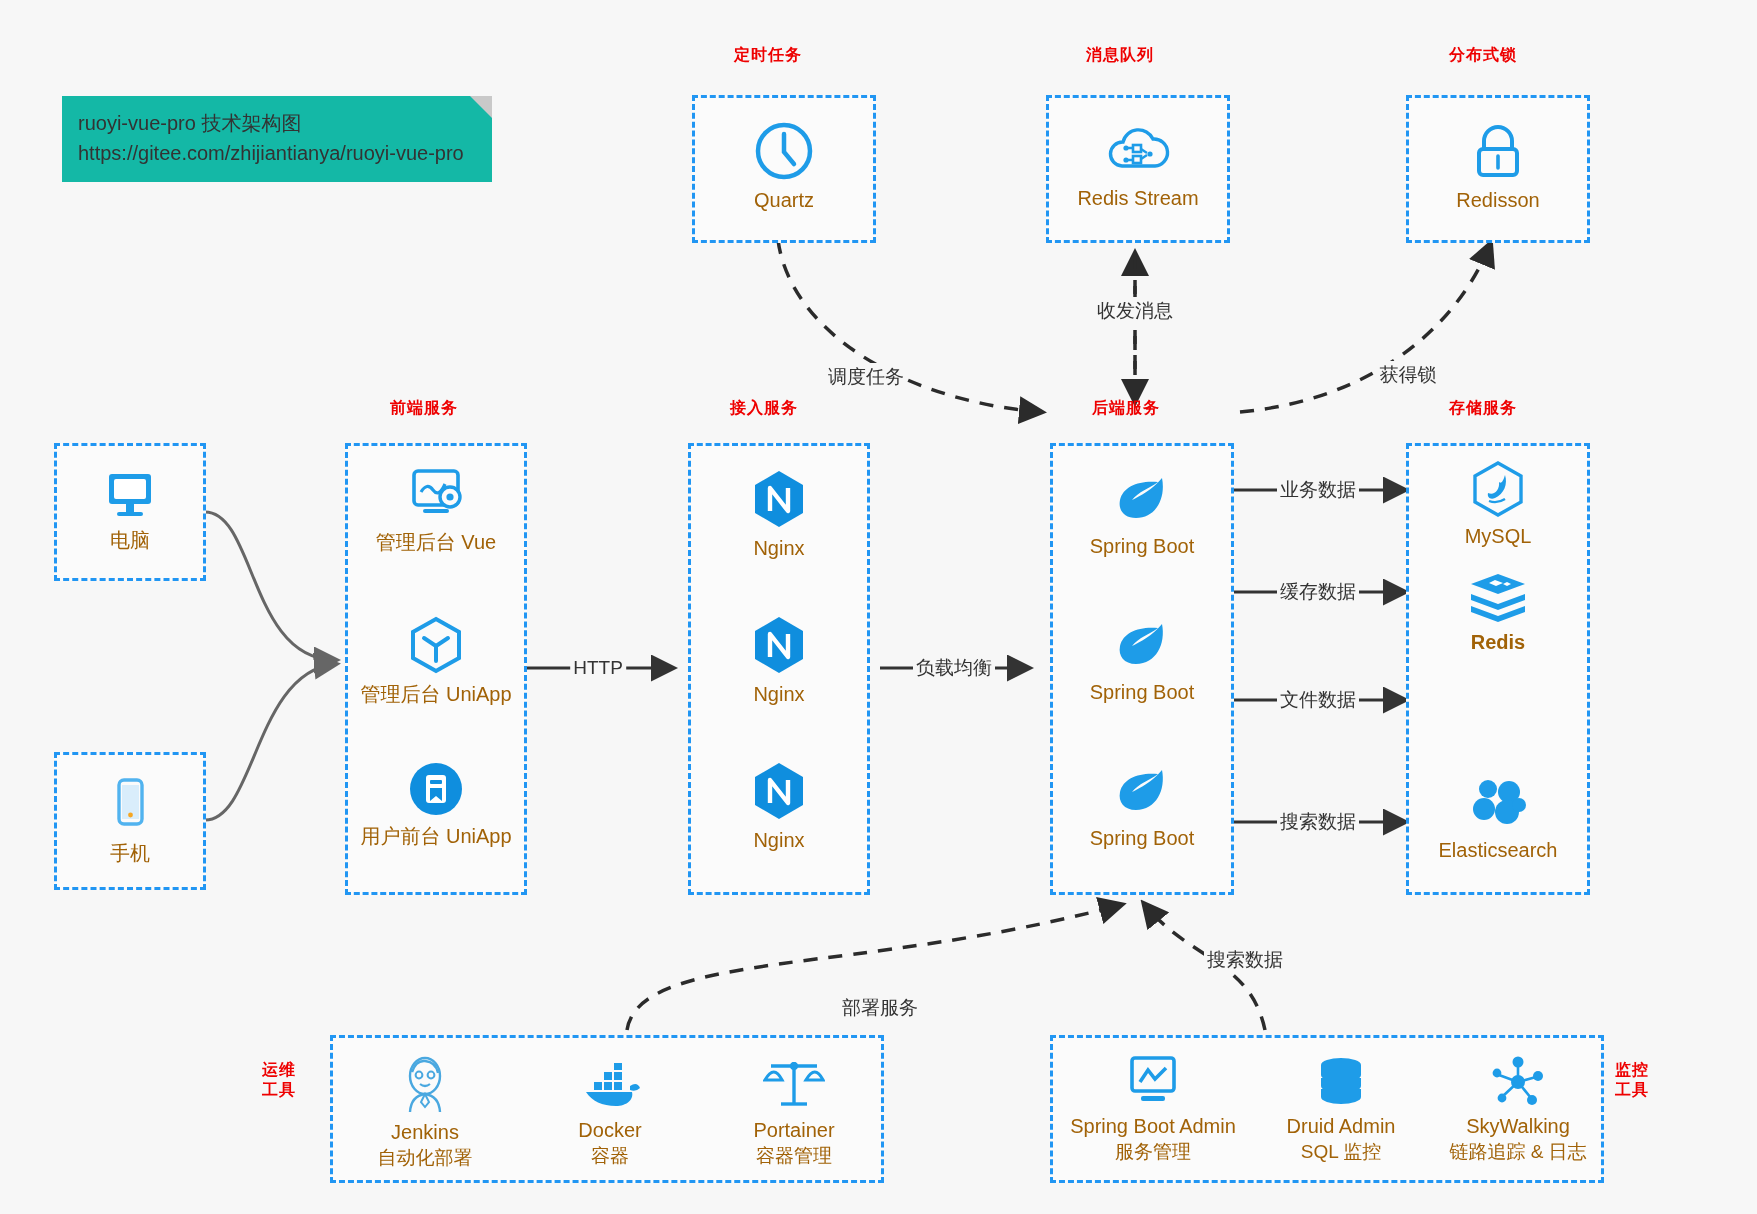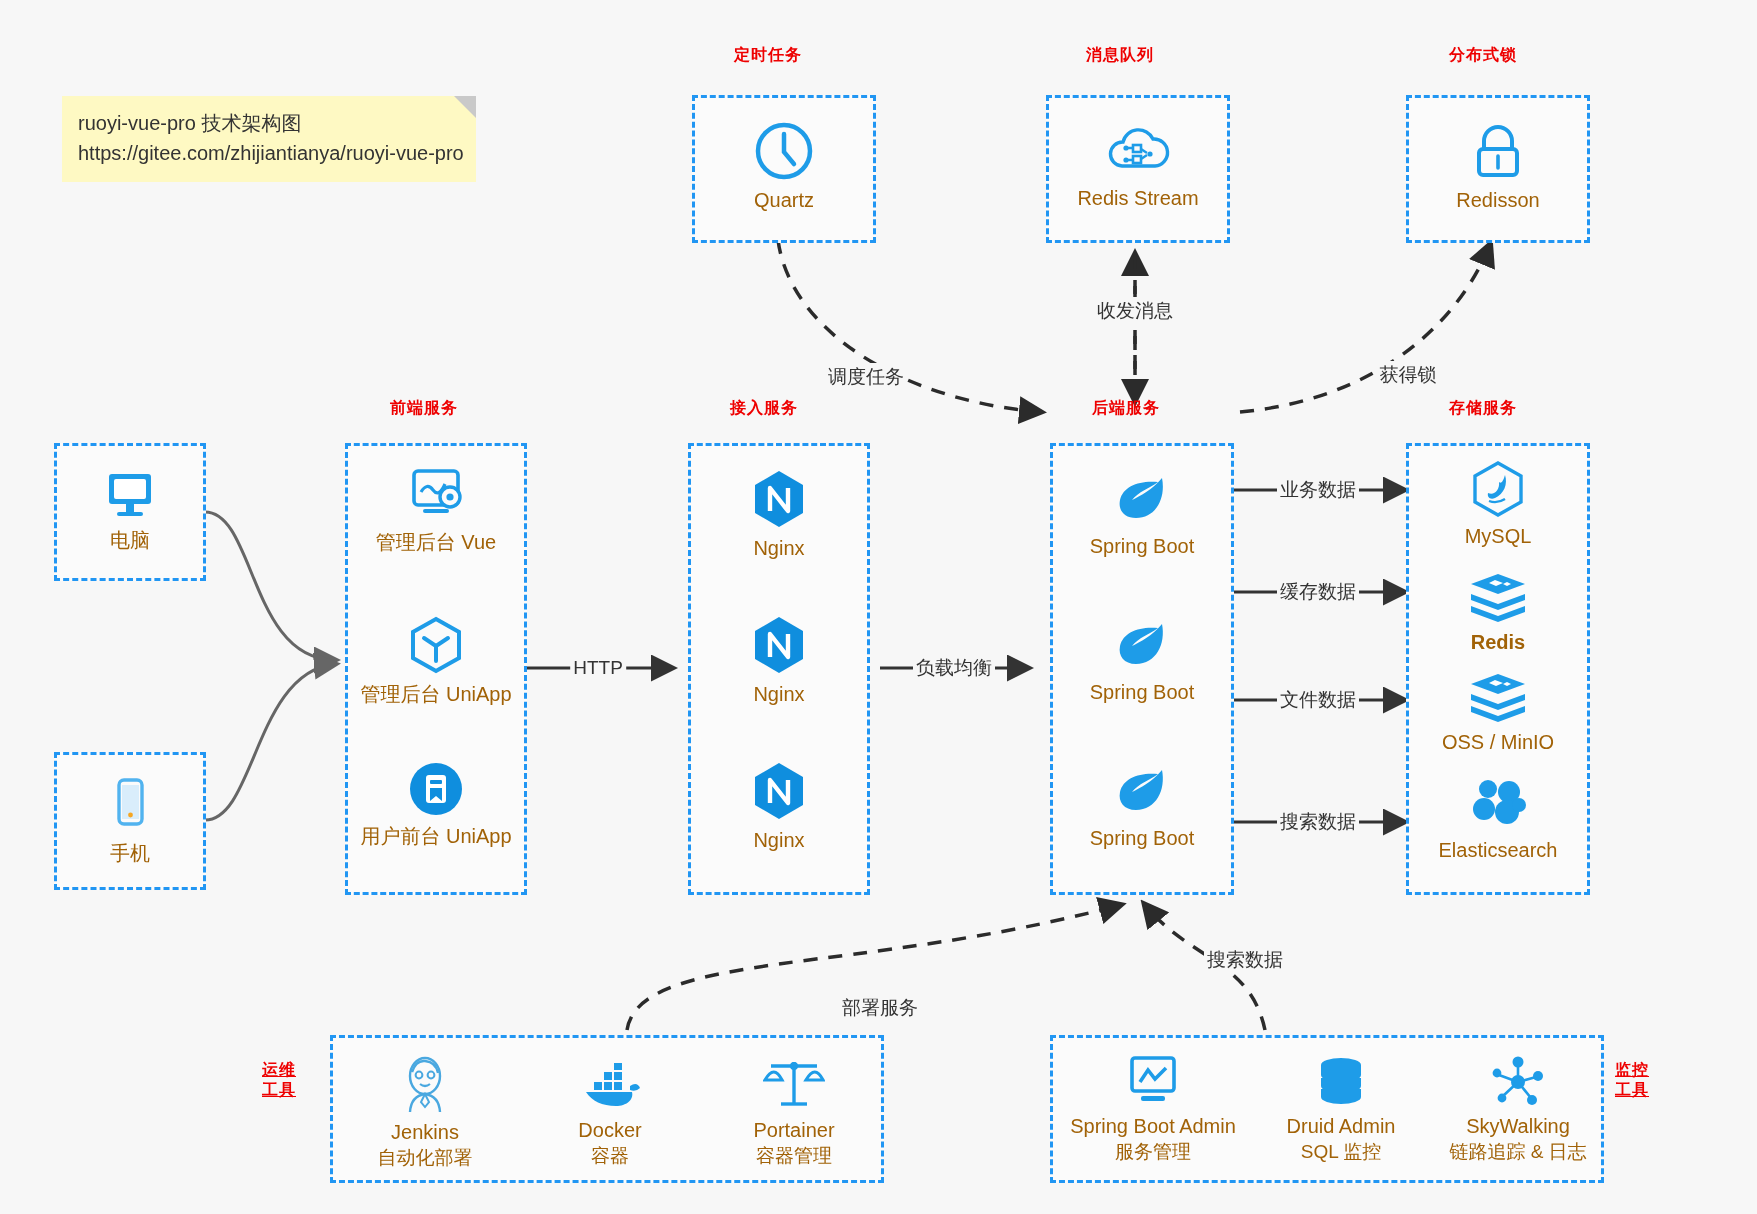--- a/index.html
+++ b/index.html
@@ -26,21 +26,21 @@
   }
   .grp-title {
     position: absolute;
     color: #ee0000;
     font-weight: bold;
     font-size: 16px;
     white-space: nowrap;
     z-index: 3;
     letter-spacing: 1px;
   }
-  .grp-title.two-line { line-height: 1.25; text-align: center; text-decoration: underline; }
+  .grp-title.two-line { line-height: 1.25; text-align: center; }
 
   .cell {
     position: absolute;
     width: 100%;
     text-align: center;
   }
   .cell .ic {
     display: block;
     margin: 0 auto 6px auto;
     line-height: 0;
@@ -49,22 +49,22 @@
     display: block;
     font-size: 20px;
     color: #a16207;
     white-space: nowrap;
     line-height: 1.28;
   }
   .cell .lbl.sub { font-size: 19px; }
 
   .note {
     position: absolute;
-    background: #fef9c3;
-    padding: 12px 12px 14px 16px;
+    background: #14b8a6;
+    padding: 12px 28px 14px 16px;
     font-size: 20px;
     color: #333;
     line-height: 1.5;
     z-index: 4;
     white-space: nowrap;
   }
   .note .fold {
     position: absolute; right: 0; top: 0;
     width: 0; height: 0;
     border-left: 22px solid transparent;
@@ -314,32 +314,20 @@
         <svg width="62" height="54" viewBox="0 0 62 54">
             <path d="M31 4 L58 14 L31 24 L4 14 Z" fill="#1e9ce8"></path>
             <path d="M4 24 L31 34 L58 24 L58 30 L31 40 L4 30 Z" fill="#1e9ce8"></path>
             <path d="M4 36 L31 46 L58 36 L58 42 L31 52 L4 42 Z" fill="#1e9ce8"></path>
             <path d="M22 13 l6 -3 l8 3 l-7 3 z" fill="#ffffff"></path>
             <path d="M40 12 l4 2 l-4 2 l-4 -2 z" fill="#ffffff"></path>
           </svg>
       </span>
       <span class="lbl">Redis</span>
     </div>
-    <div class="cell" style="top:224px;">
-      <span class="ic">
-        <svg width="62" height="54" viewBox="0 0 62 54">
-            <path d="M31 4 L58 14 L31 24 L4 14 Z" fill="#1e9ce8"></path>
-            <path d="M4 24 L31 34 L58 24 L58 30 L31 40 L4 30 Z" fill="#1e9ce8"></path>
-            <path d="M4 36 L31 46 L58 36 L58 42 L31 52 L4 42 Z" fill="#1e9ce8"></path>
-            <path d="M22 13 l6 -3 l8 3 l-7 3 z" fill="#ffffff"></path>
-            <path d="M40 12 l4 2 l-4 2 l-4 -2 z" fill="#ffffff"></path>
-          </svg>
-      </span>
-      <span class="lbl">OSS / MinIO</span>
-    </div>
     <div class="cell" style="top:330px;">
       <span class="ic">
         <svg width="58" height="56" viewBox="0 0 58 56">
             <circle cx="19" cy="13" r="9" fill="#1e9ce8"></circle>
             <circle cx="40" cy="16" r="11" fill="#1e9ce8"></circle>
             <circle cx="15" cy="33" r="11" fill="#1e9ce8"></circle>
             <circle cx="38" cy="36" r="12" fill="#1e9ce8"></circle>
             <circle cx="50" cy="29" r="7" fill="#1e9ce8"></circle>
           </svg>
       </span>

